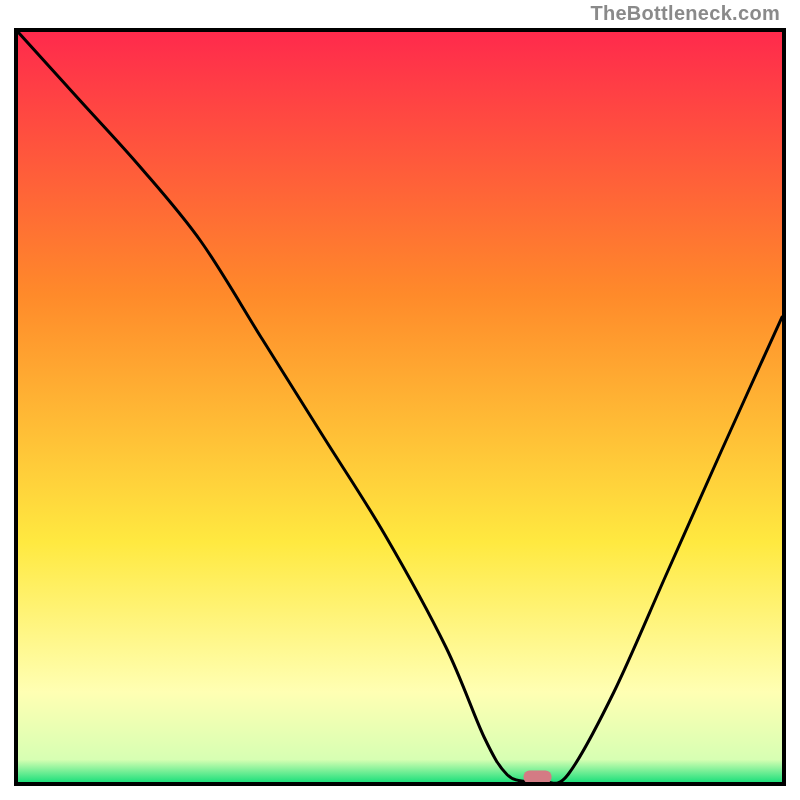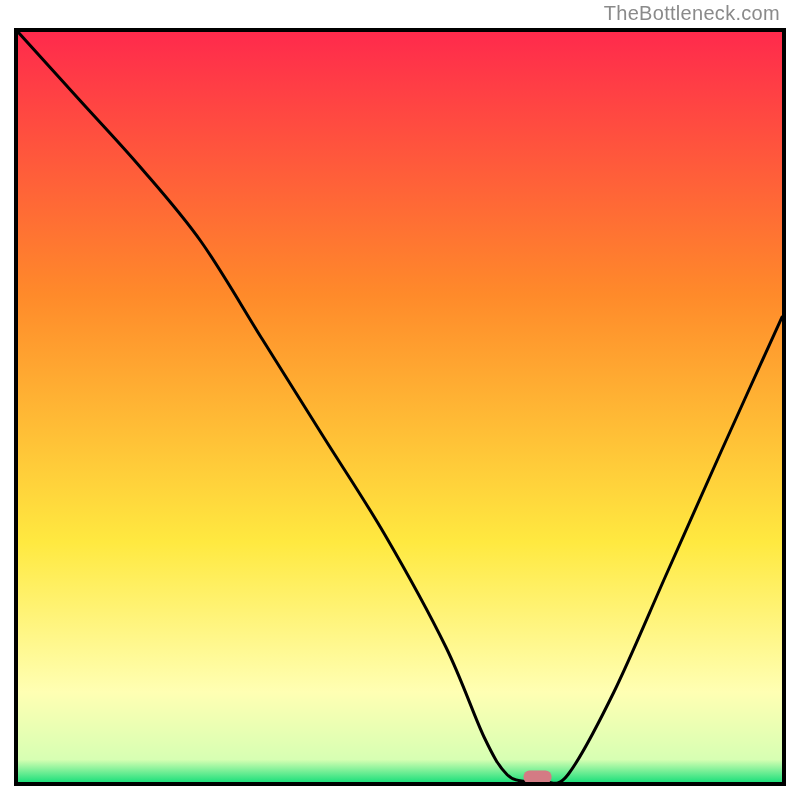--- a/index.html
+++ b/index.html
@@ -1,17 +1,17 @@
 <!DOCTYPE html>
 <html><head>
 <meta charset="utf-8">
 <style>
   body{margin:0;padding:0;background:#fff;width:800px;height:800px;overflow:hidden;font-family:Arial,Helvetica,sans-serif}
   .canvas{position:relative;width:800px;height:800px}
-  .watermark{position:absolute;top:2px;right:20px;color:#8a8a8a;font-size:20px;font-weight:400;letter-spacing:0.3px}
+  .watermark{position:absolute;top:2px;right:20px;color:#8a8a8a;font-size:20px;font-weight:700;letter-spacing:0.3px}
   .plot-outer{position:absolute;left:14px;top:28px;width:772px;height:758px;border:4px solid #000;box-sizing:border-box}
   .plot-inner{position:absolute;left:0;top:0;right:0;bottom:0}
   svg{display:block}
 </style>
 </head>
 <body>
 
 <div class="canvas">
   <div class="watermark">TheBottleneck.com</div>
 

